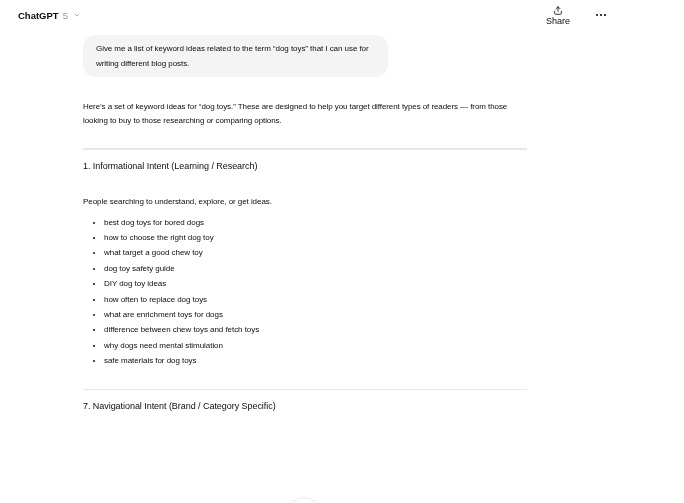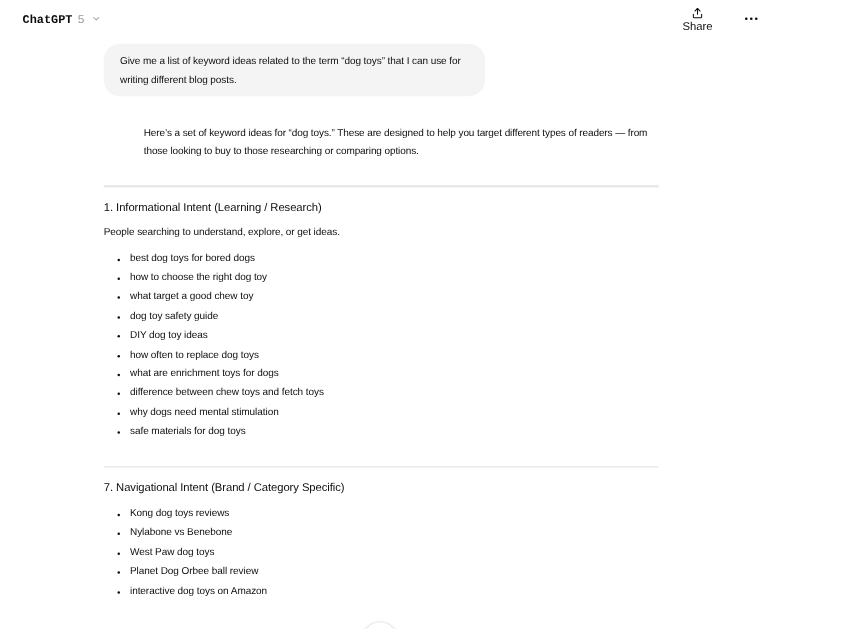--- a/index.html
+++ b/index.html
@@ -11,21 +11,21 @@
 
   
   .topbar {
     position:absolute; top:0; left:0; width:684px; height:30px;
     display:flex; align-items:center; justify-content:space-between;
     background:#ffffff; z-index:10; padding:0 0 0 14px;
   }
   .model-switcher {
     display:flex; align-items:baseline; gap:4px;
     font-size:9.5px; font-weight:700; cursor:pointer;
-    padding:3px 4px; border-radius:5px;font-family:Liberation Mono, monospace;
+    padding:3px 4px; border-radius:5px;
   }
   .model-version { color:#9b9b9b; font-weight:400; }
   .chev { align-self:center; margin-left:1px; }
   .topbar-right { display:flex; align-items:center; gap:16px; margin-right:74px; }
   .share-btn {
     display:flex; align-items:center; gap:0;
     font-size:9px; font-weight:400; color:#0d0d0d;
     padding:3px 6px; border-radius:10px; cursor:pointer;flex-direction:column;
   }
   .more-btn { display:flex; align-items:center; padding:3px; cursor:pointer; }
@@ -35,30 +35,30 @@
     position:absolute; left:83px; top:30px; width:444px;
   }
   .bubble-row { display:flex; margin-top:5px; }
   .user-bubble {
     max-width:305px; background:#f4f4f4; border-radius:13px;
     padding:6px 13px; font-size:8px; line-height:15px;
     letter-spacing:-0.06px; color:#0d0d0d;
   }
   .intro {
     margin-top:23px; margin-bottom:6px;
-    font-size:8px; line-height:14px; letter-spacing:-0.08px;margin-left:32px;
+    font-size:8px; line-height:14px; letter-spacing:-0.08px;
   }
   .section { margin-top:20px; }
   .divider { height:1.5px; background:#e7e7e7; border:none; }
   .section h3 {
     margin-top:10px; font-size:9px; line-height:13px; font-weight:400;
     letter-spacing:-0.05px; color:#0d0d0d;
   }
   .section .desc {
-    margin-top:6px; font-size:8px; line-height:14px; letter-spacing:-0.06px;
+    margin-top:22px; font-size:8px; line-height:14px; letter-spacing:-0.06px;
   }
   .kw-list { margin-top:6px; padding-left:21px; list-style:disc outside; }
   .kw-list li {
     font-size:8px; line-height:15.4px; letter-spacing:-0.05px; color:#0d0d0d;
   }
   .kw-list li::marker { font-size:7px; color:#0d0d0d; }
 
   
   .scroll-down-btn {
     position:absolute; left:289px; top:497px; width:30px; height:30px;
@@ -129,26 +129,19 @@
           <li>what are enrichment toys for dogs</li>
           <li>difference between chew toys and fetch toys</li>
           <li>why dogs need mental stimulation</li>
           <li>safe materials for dog toys</li>
         </ul>
   </div>
 
   <div class="section">
     <hr class="divider">
     <h3>7. Navigational Intent (Brand / Category Specific)</h3>
-    <ul class="kw-list">
-          <li>Kong dog toys reviews</li>
-          <li>Nylabone vs Benebone</li>
-          <li>West Paw dog toys</li>
-          <li>Planet Dog Orbee ball review</li>
-          <li>interactive dog toys on Amazon</li>
-        </ul>
   </div>
 </div>
 </div>
 
 <div class="scroll-down-btn">
   
 </div>
 
 </body></html>

